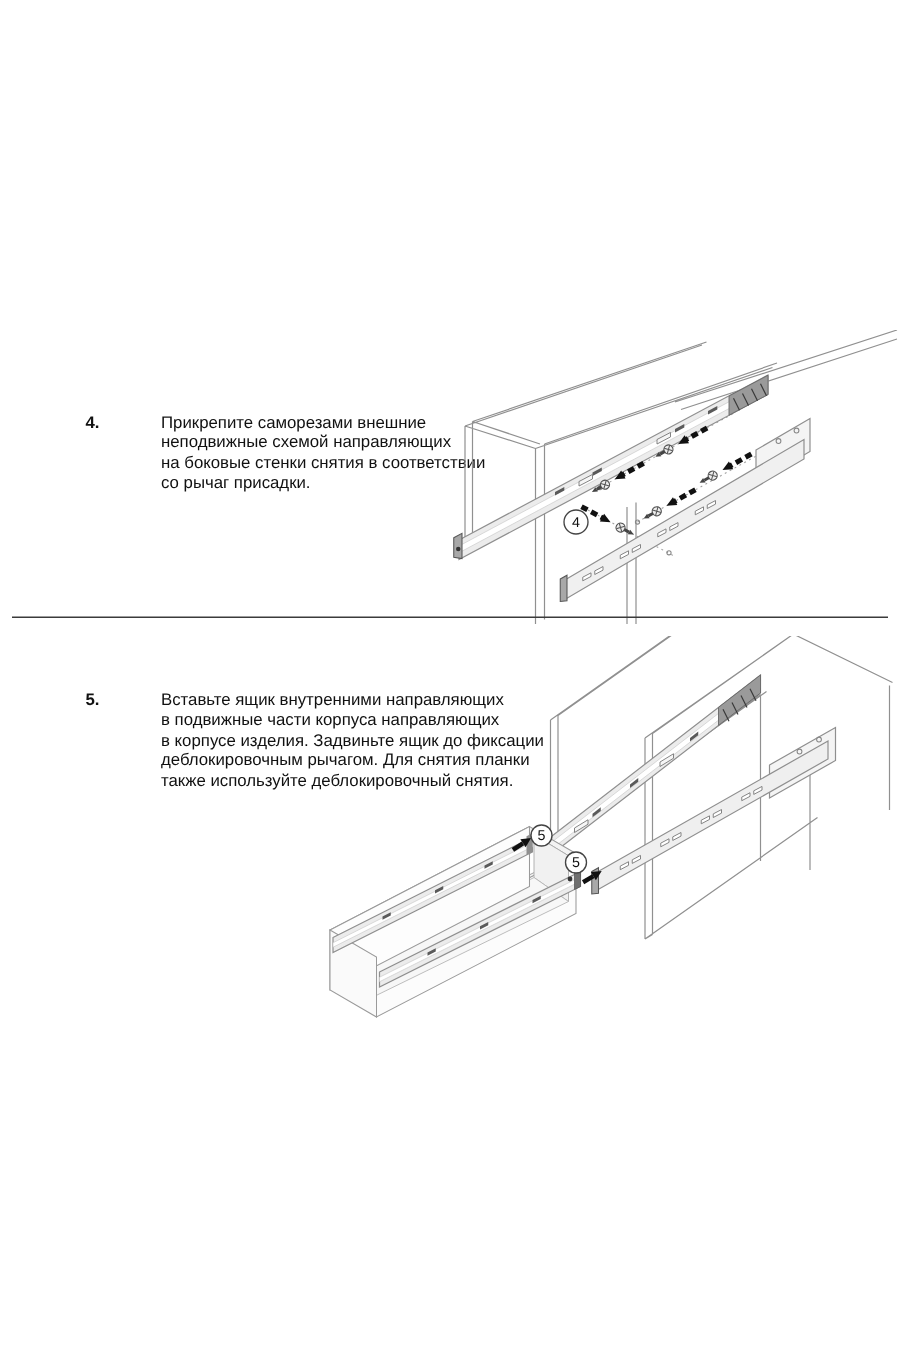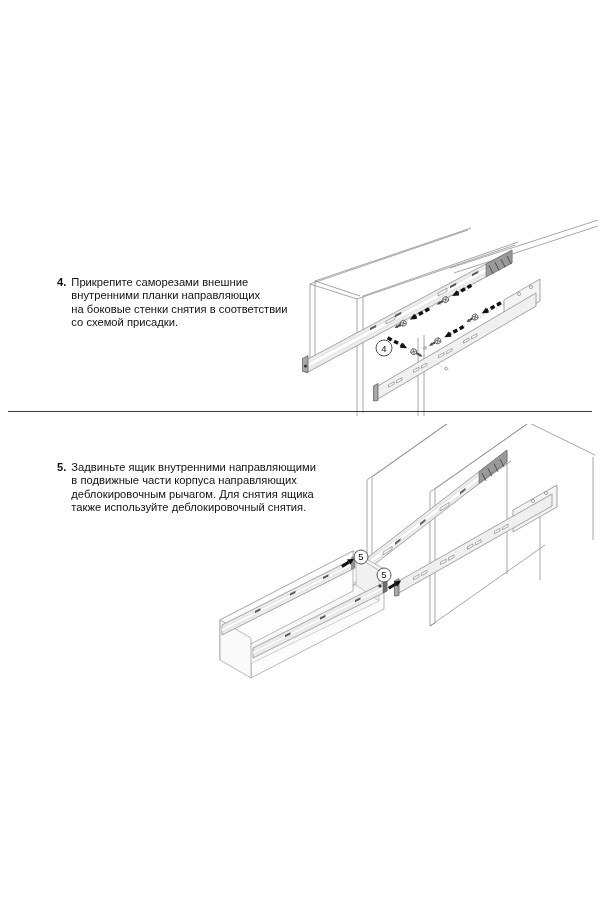--- a/index.html
+++ b/index.html
@@ -1,21 +1,21 @@
 <!DOCTYPE html>
 <html><head>
 <meta charset="utf-8">
 <style>
   html,body{margin:0;padding:0;background:#fff;}
   #page{position:relative;width:600px;height:900px;background:#fff;overflow:hidden;
         font-family:"Liberation Sans", sans-serif;color:#111;}
   .step{position:absolute;display:flex;align-items:flex-start;
         font-size:11.2px;line-height:13.4px;}
   .step .num{font-weight:700;margin-right:5px;white-space:nowrap;}
-  .step .lines span{display:block;white-space:nowrap;}
+  .step .lines span{display:block;white-space:nowrap;margin-left:36px;}
   #step4{left:57px;top:276px;}
   #step5{left:57px;top:461px;}
   #divider{position:absolute;top:411px;left:8px;width:584px;border-top:1.4px solid #3b3b3b;}
   svg{position:absolute;}
   #d4{left:300px;top:220px;}
   #d5{left:215px;top:424px;}
   .ln{stroke:#909090;stroke-width:.8;fill:none;}
   .railfill{fill:#ececec;stroke:#8f8f8f;stroke-width:.8;}
   .plate{fill:#f4f4f4;stroke:#8f8f8f;stroke-width:.8;}
   .stripe{fill:#ffffff;stroke:#c5c5c5;stroke-width:.4;}
@@ -33,23 +33,23 @@
 </style>
 </head>
 <body>
 
 <div id="page">
 
   <div class="step" id="step4">
     <span class="num">4.</span>
     <span class="lines">
       <span>Прикрепите саморезами внешние</span>
-      <span>внутренними планки направляющих</span>
+      <span>неподвижные схемой направляющих</span>
       <span>на боковые стенки снятия в соответствии</span>
-      <span>со схемой присадки.</span>
+      <span>со рычаг присадки.</span>
     </span>
   </div>
 
   <svg id="d4" width="300" height="196" viewBox="0 0 300 196">
     <defs>
       <g id="sg">
         <path d="M-39.5,0 L-23.5,0" stroke="#111" stroke-width="3.4" stroke-dasharray="4.5 2.8" fill="none"></path>
         <polygon points="-17.5,0 -24,-3 -24,3" fill="#111"></polygon>
         <circle cx="-10" cy="0" r="3" fill="#eee" stroke="#555" stroke-width="0.8"></circle>
         <path d="M-12.1,-2.1 L-7.9,2.1 M-7.9,-2.1 L-12.1,2.1" stroke="#555" stroke-width="0.7" fill="none"></path>
@@ -118,23 +118,24 @@
       <circle class="callout" cx="84" cy="128" r="8"></circle>
       <text class="callout-txt" x="84" y="131.5">4</text>
     </g>
   </svg>
 
   <div id="divider"></div>
 
   <div class="step" id="step5">
     <span class="num">5.</span>
     <span class="lines">
-      <span>Задвиньте ящик внутренними направляющими</span>
+      <span>Вставьте ящик внутренними направляющих</span>
       <span>в подвижные части корпуса направляющих</span>
-      <span>деблокировочным рычагом. Для снятия ящика</span>
+      <span>в корпусе изделия. Задвиньте ящик до фиксации</span>
+      <span>деблокировочным рычагом. Для снятия планки</span>
       <span>также используйте деблокировочный снятия.</span>
     </span>
   </div>
 
   <svg id="d5" width="385" height="312" viewBox="0 0 385 312">
 
     <g>
       <path class="ln" d="M152,56 V138 M157,53 V136 M152,138 L157,136
         M152,56 L295,-45 M157,53 L300,-48
         M152,138 L292,39 M157,136 L296,37

